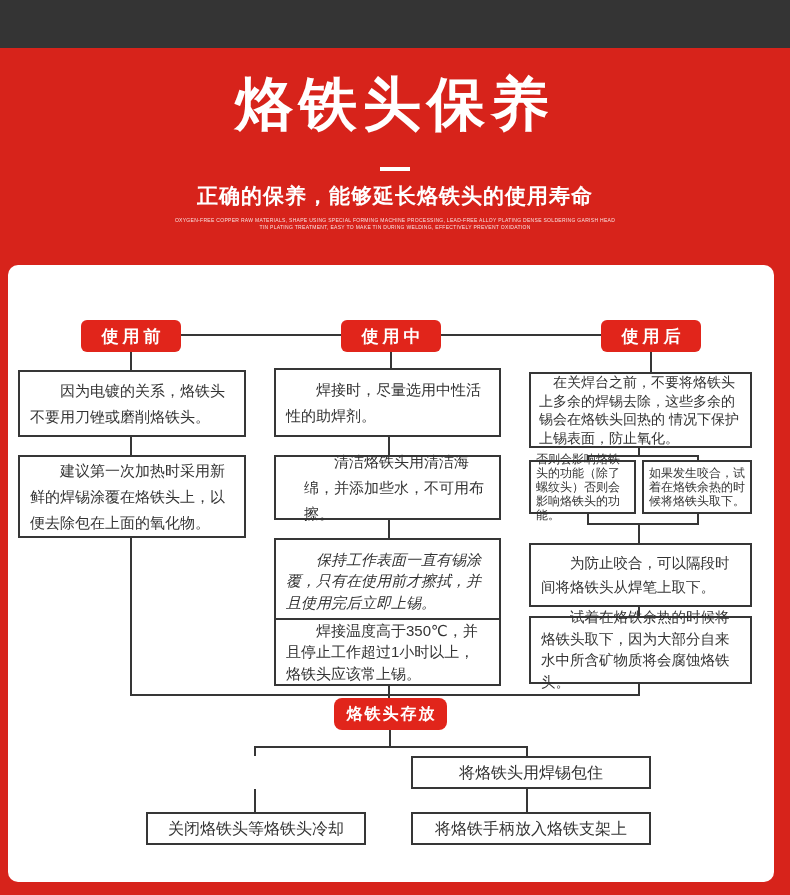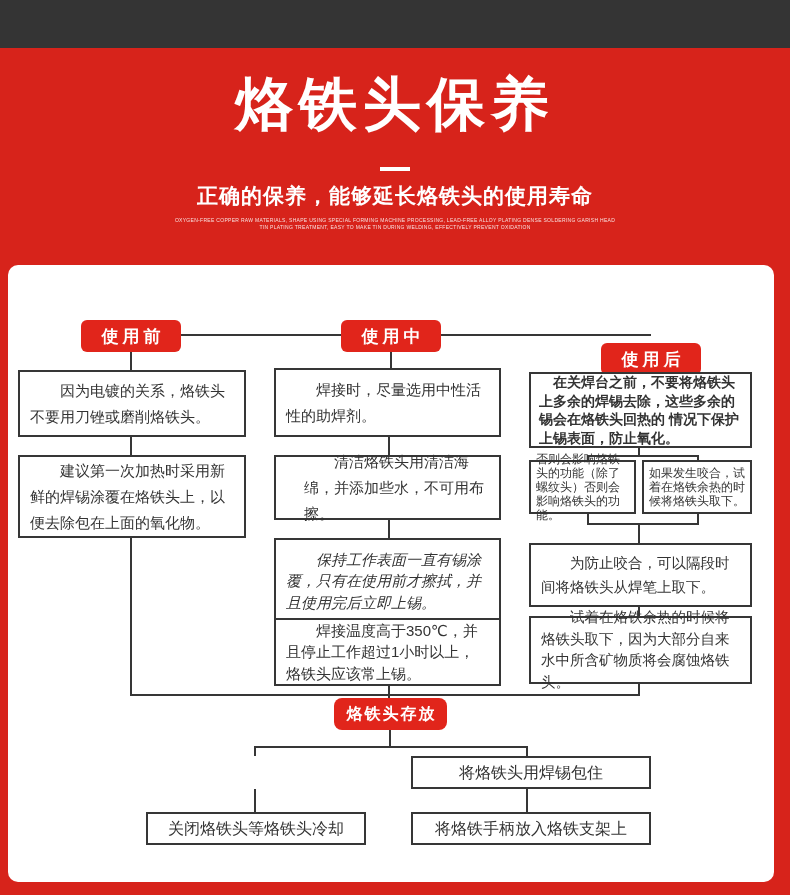--- a/index.html
+++ b/index.html
@@ -37,21 +37,21 @@
     z-index:2;box-sizing:border-box;
   }
   .fbox{
     position:absolute;box-sizing:border-box;border:2px solid #363636;background:#ffffff;
     color:#333333;display:flex;align-items:center;z-index:2;
     padding:3px 10px;font-size:15px;line-height:26px;font-weight:500;justify-content:flex-end;
   }
   .fbox p{margin:0;text-indent:2em;width:100%;}
   .fbox.tight{line-height:21.5px;padding:2px 10px;}
   .fbox.small{font-size:14px;line-height:18.5px;padding:2px 8px;}
-  .fbox.small p{text-indent:1em;font-weight:bold;}
+  .fbox.small p{text-indent:1em;}
   .fbox.split{font-size:12px;line-height:14px;padding:3px 5px;}
   .fbox.split p{text-indent:0;}
   .fbox.center{justify-content:center;text-align:center;font-size:16px;padding:2px 6px;}
   .fbox.center p{text-indent:0;}
 </style>
 </head>
 <body>
 
 <div class="top-bar"></div>
 
@@ -67,21 +67,21 @@
 
 <div class="panel">
 
   <div class="line h-line" style="left:123px;top:69px;width:520px;"></div>
   <div class="pill" style="left:73px;top:55px;width:100px;height:32px;">
     <span>使用前</span>
   </div>
   <div class="pill" style="left:333px;top:55px;width:100px;height:32px;">
     <span>使用中</span>
   </div>
-  <div class="pill" style="left:593px;top:55px;width:100px;height:32px;margin-top:23px;">
+  <div class="pill" style="left:593px;top:55px;width:100px;height:32px;">
     <span>使用后</span>
   </div>
   <div class="line v-line" style="left:122px;top:87px;height:18px;"></div>
   <div class="line v-line" style="left:382px;top:87px;height:16px;"></div>
   <div class="line v-line" style="left:642px;top:87px;height:20px;"></div>
 
   <div class="fbox" style="left:10px;top:105px;width:228px;height:67px;">
     <p>因为电镀的关系，烙铁头不要用刀锉或磨削烙铁头。</p>
   </div>
   <div class="line v-line" style="left:122px;top:172px;height:18px;"></div>

